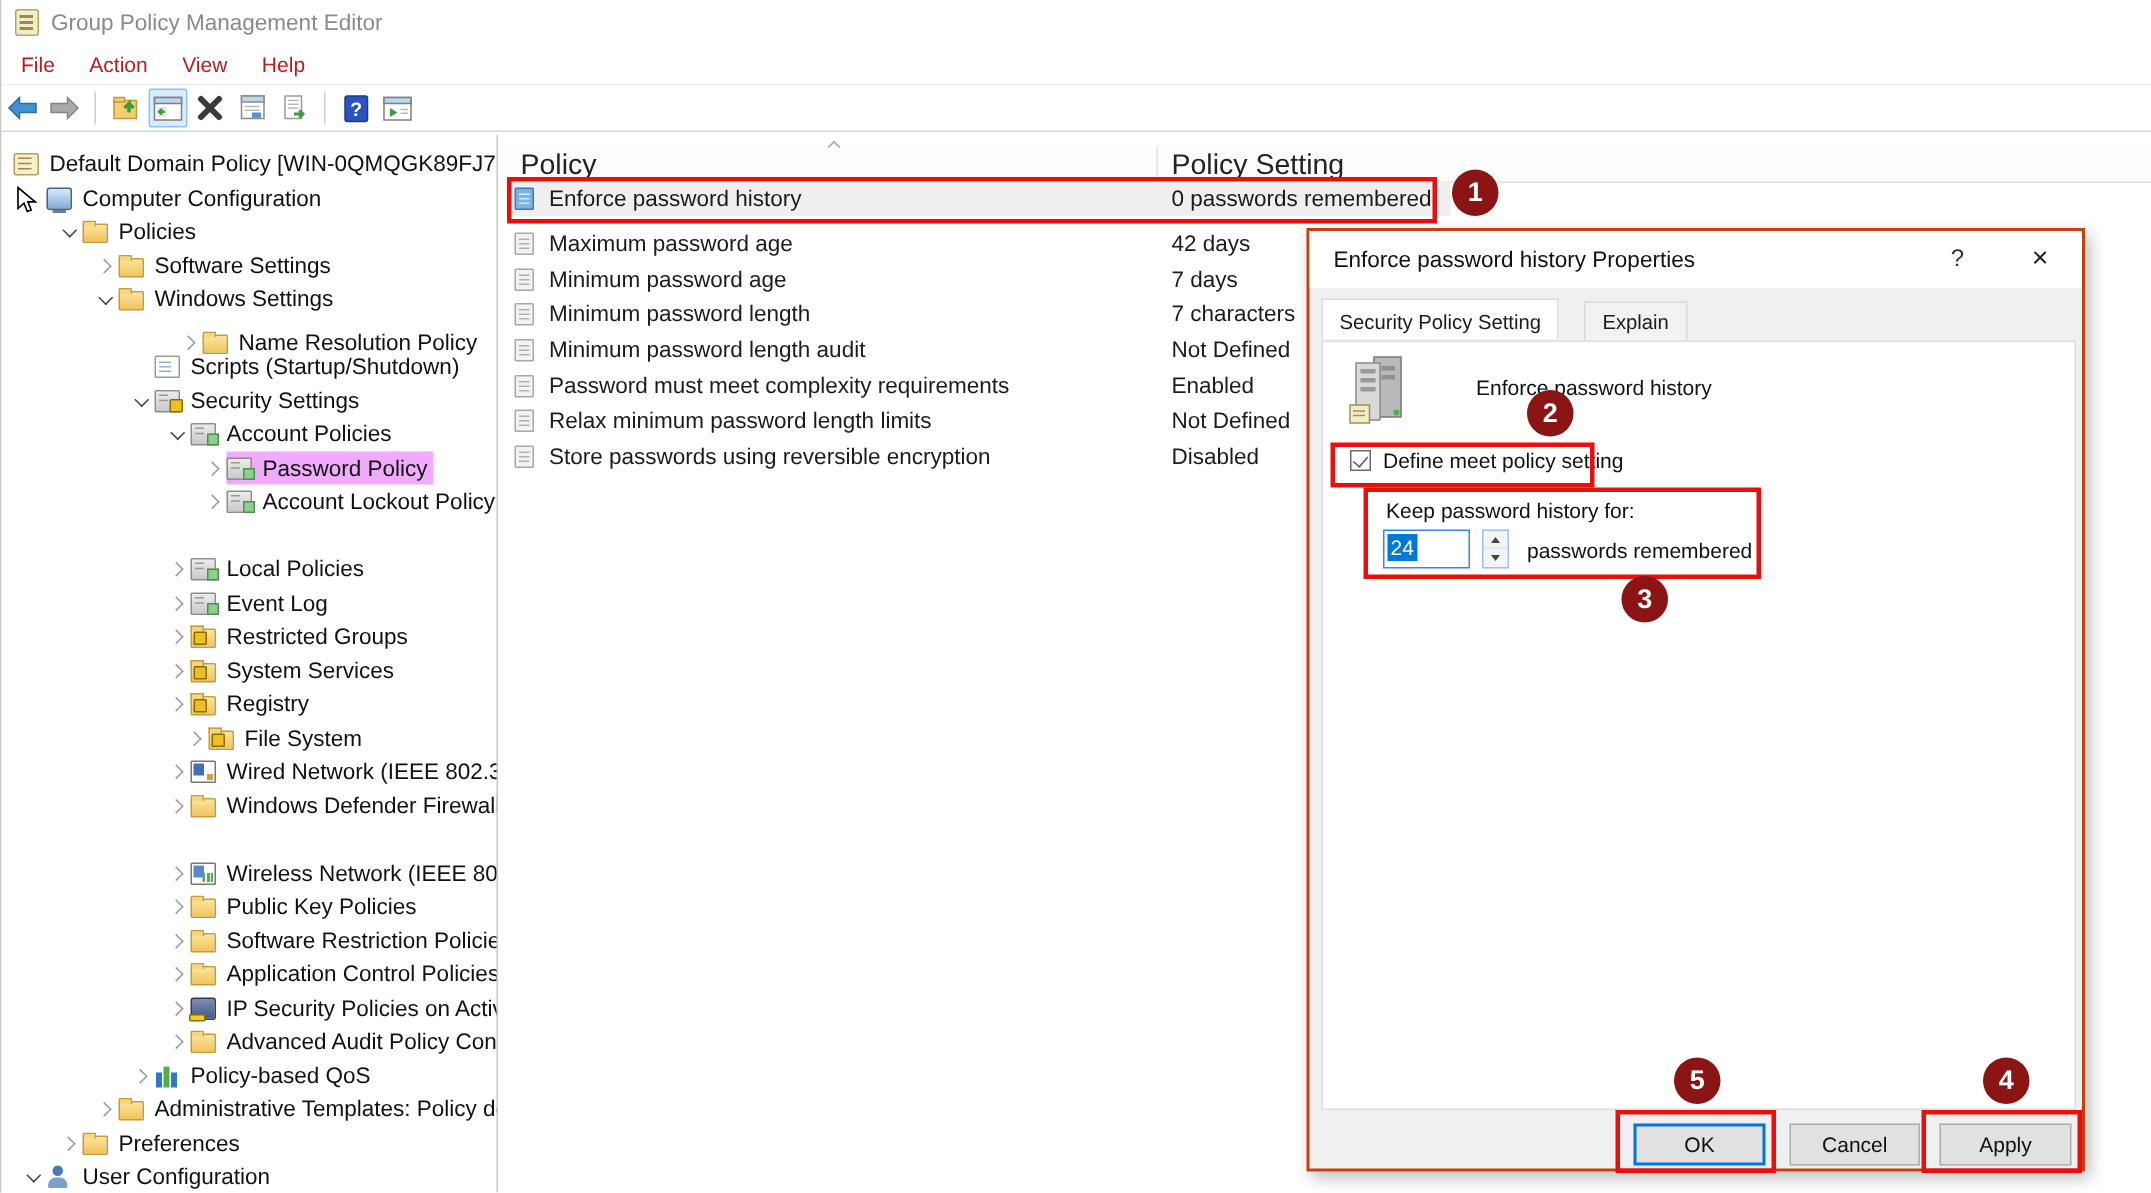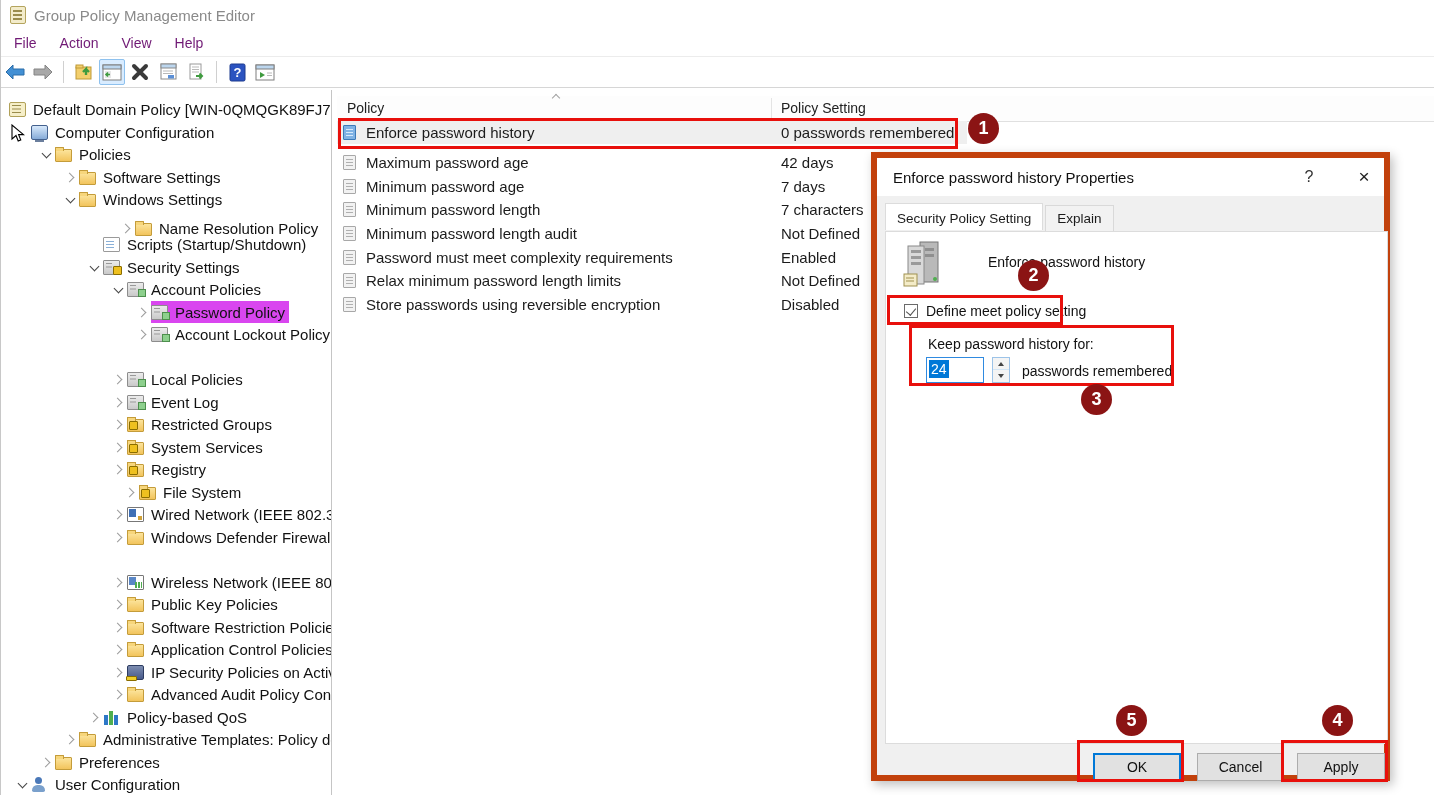--- a/index.html
+++ b/index.html
@@ -7,38 +7,38 @@
   body { font-family:"Liberation Sans","DejaVu Sans",sans-serif; background:#fff; color:#1b1b1b; }
   #app { position:relative; width:1434px; height:795px; overflow:hidden; background:#fff; border-left:1px solid #c8c8c8; }
 
   
   .titlebar { position:absolute; left:0; top:0; width:100%; height:30px; background:#fff; display:flex; align-items:center; }
   .title-ico { width:16px; height:18px; margin:0 8px 0 9px; position:relative; background:#f3eccb; border:1px solid #b4a45e; border-radius:2px; }
   .title-ico::after { content:""; position:absolute; left:2px; top:3px; width:9px; height:1.5px; background:#9a8c4c; box-shadow:0 4px 0 #9a8c4c, 0 8px 0 #9a8c4c; }
   .title-text { font-size:15px; color:#8a8a8a; }
 
   .menubar { position:absolute; left:0; top:30px; width:100%; height:27px; background:#fff; display:flex; align-items:center; border-bottom:1px solid #ececec; }
-  .menu-item { font-size:14px; color:#701a75; padding:4px 10px; margin-left:3px; cursor:default; }
+  .menu-item { font-size:14px; color:#b91c1c; padding:4px 10px; margin-left:3px; cursor:default; }
 
   .toolbar { position:absolute; left:0; top:57px; width:100%; height:31px; background:#fff; border-bottom:1px solid #d6d6d6; display:flex; align-items:center; }
   .tbtn { width:26px; height:26px; display:flex; align-items:center; justify-content:center; margin:0 1px; }
   .tbtn.active { background:#d9ecff; border:1px solid #8ec1ee; border-radius:2px; }
   .tsep { width:1px; height:22px; background:#d0d0d0; margin:0 6px; }
 
   
   .treepane { position:absolute; left:0; top:90px; width:331px; height:705px; background:#fff; border-right:1px solid #c5c5c5; overflow:hidden; }
   .listpane { position:absolute; left:336px; top:90px; right:0; height:705px; background:#fff; overflow:hidden; }
 
   .trow { position:absolute; left:0; width:360px; height:22px; display:flex; align-items:center; font-size:15px; white-space:nowrap; }
   .chev { width:18px; height:22px; display:inline-flex; align-items:center; justify-content:center; flex:0 0 18px; }
   .chev::after { content:""; width:6px; height:6px; border-right:1.4px solid #9b9b9b; border-bottom:1.4px solid #9b9b9b; transform:rotate(-45deg); margin-left:-2px; }
   .chev.exp::after { border-color:#444; transform:rotate(45deg); margin:-2px 0 0 0; }
   .chev.none { visibility:hidden; }
   .tin { display:inline-flex; align-items:center; height:22px; padding-right:4px; }
-  .trow.selected .tin { background:#d946ef; }
+  .trow.selected .tin { background:#f0abfc; }
   .tico { width:17px; height:15px; margin-right:7px; position:relative; flex:0 0 17px; }
 
   
   .ic-scroll { background:#f6efc9; border:1px solid #b1a159; border-radius:2px; }
   .ic-scroll::after { content:""; position:absolute; left:2px; top:2px; width:9px; height:1.5px; background:#9a8c4c; box-shadow:0 3.5px 0 #9a8c4c, 0 7px 0 #9a8c4c; }
   .ic-computer { background:linear-gradient(#d8e9fb,#86abd8); border:1px solid #44618e; border-radius:2px; }
   .ic-computer::after { content:""; position:absolute; left:3px; bottom:-3px; width:9px; height:2px; background:#6b7f9d; }
   .ic-folder { background:linear-gradient(#fce49c,#f2c45c); border:1px solid #c49c3a; border-radius:1px; margin-top:2px; height:13px; }
   .ic-folder::before { content:""; position:absolute; left:-1px; top:-3px; width:7px; height:3px; background:#f7d67c; border:1px solid #c49c3a; border-bottom:none; border-radius:1px 1px 0 0; }
   .ic-folderlock { background:linear-gradient(#fce49c,#f2c45c); border:1px solid #c49c3a; border-radius:1px; margin-top:2px; height:13px; }
@@ -63,43 +63,43 @@
   .ic-ipsec::after { content:""; position:absolute; left:-2px; bottom:-2px; width:9px; height:3px; background:#f0cf2a; border:1px solid #8a6d00; border-radius:1px; }
   .ic-chart { border:none; }
   .ic-chart::before { content:""; position:absolute; left:1px; bottom:0; width:4px; height:10px; background:#2e78c7; box-shadow:10px 0 0 #2e78c7; }
   .ic-chart::after { content:""; position:absolute; left:6px; bottom:0; width:4px; height:14px; background:#4fae4f; }
   .ic-user::before { content:""; position:absolute; left:4px; top:0; width:7px; height:7px; border-radius:50%; background:#4a78b8; }
   .ic-user::after { content:""; position:absolute; left:1px; bottom:0; width:13px; height:7px; border-radius:6px 6px 2px 2px; background:#7aa0cc; }
 
   .tlabel { color:#111; }
 
   
-  .lheader { position:absolute; left:0; top:6px; right:0; height:26px; background:#fdfdfd; border-bottom:1px solid #e0e0e0; font-size:14px; color:#222; }
+  .lheader { position:absolute; left:0; top:6px; right:0; height:26px; background:#fdfdfd; border-bottom:1px solid #e0e0e0; font-size:19px; color:#222; }
   .lh-policy { position:absolute; left:10px; top:4px; }
   .lh-setting { position:absolute; left:444px; top:4px; }
   .lh-div { position:absolute; left:434px; top:2px; width:1px; height:22px; background:#e4e4e4; }
   .sortcaret { position:absolute; left:216px; top:-4px; width:8px; height:8px; }
   .sortcaret::after { content:""; position:absolute; left:0; top:3px; width:5px; height:5px; border-left:1.3px solid #a2a2a2; border-top:1.3px solid #a2a2a2; transform:rotate(45deg); }
 
   .lrow { position:absolute; left:0; width:630px; height:23px; font-size:15px; display:flex; align-items:center; }
   .lrow.selected { background:#efefef; }
   .lico { width:13px; height:15px; margin:0 10px 0 6px; flex:0 0 13px; position:relative; background:#f2f2f2; border:1px solid #a8a8a8; border-radius:1px; }
   .lico::after { content:""; position:absolute; left:2px; top:3px; width:7px; height:1.3px; background:#b0b0b0; box-shadow:0 3px 0 #b0b0b0, 0 6px 0 #b0b0b0; }
   .lico.sel { background:#7fb2e4; border-color:#3d7ab8; }
   .lico.sel::after { background:#d7e9fb; box-shadow:0 3px 0 #d7e9fb, 0 6px 0 #d7e9fb; }
   .lpolicy { white-space:nowrap; }
   .lsetting { position:absolute; left:444px; white-space:nowrap; }
 
   
-  .dialog { position:absolute; left:870px; top:152px; width:519px; height:629px; background:#f0f0f0; border:6px solid #c2410c; box-shadow:3px 4px 10px rgba(0,0,0,.25); z-index:10; }
+  .dialog { position:absolute; left:870px; top:152px; width:519px; height:629px; background:#f0f0f0; border:2px solid #c2410c; box-shadow:3px 4px 10px rgba(0,0,0,.25); z-index:10; }
   .dlg-titlebar { position:absolute; left:0; top:0; width:100%; height:38px; background:#fff; display:flex; align-items:center; }
   .dlg-title { font-size:15px; margin-left:16px; color:#101010; }
   .dlg-help { position:absolute; left:412px; top:0; width:40px; height:38px; display:flex; align-items:center; justify-content:center; font-size:16px; color:#333; }
   .dlg-close { position:absolute; left:462px; top:0; width:50px; height:38px; display:flex; align-items:center; justify-content:center; font-size:19px; color:#222; }
-  .dlg-tabs { position:absolute; left:8px; top:47px; height:27px; display:flex; }
+  .dlg-tabs { position:absolute; left:8px; top:47px; height:27px; display:flex;gap:15px; }
   .dlg-tab { font-size:13.5px; padding:5px 11px 4px; border:1px solid #d9d9d9; border-bottom:none; background:#f2f2f2; color:#1b1b1b; margin-right:2px; }
   .dlg-tab.active { background:#fff; position:relative; top:-2px; padding-top:7px; border-color:#dcdcdc; z-index:2; }
   .dlg-panel { position:absolute; left:8px; top:73px; width:503px; height:513px; background:#fff; border:1px solid #dcdcdc; }
   .pol-label { position:absolute; left:102px; top:22px; font-size:14px; color:#111; }
   .srv-icon { position:absolute; left:14px; top:8px; }
   .cbx-row { position:absolute; left:18px; top:71px; display:flex; align-items:center; }
   .cbx { width:14px; height:14px; border:1px solid #6a6a6a; background:#fff; position:relative; }
   .cbx::after { content:""; position:absolute; left:3px; top:1px; width:5px; height:8px; border-right:1.8px solid #555; border-bottom:1.8px solid #555; transform:rotate(40deg); }
   .cbx-label { font-size:14px; margin-left:8px; color:#111; }
   .grp-label { position:absolute; left:42px; top:104px; font-size:14px; color:#111; }

